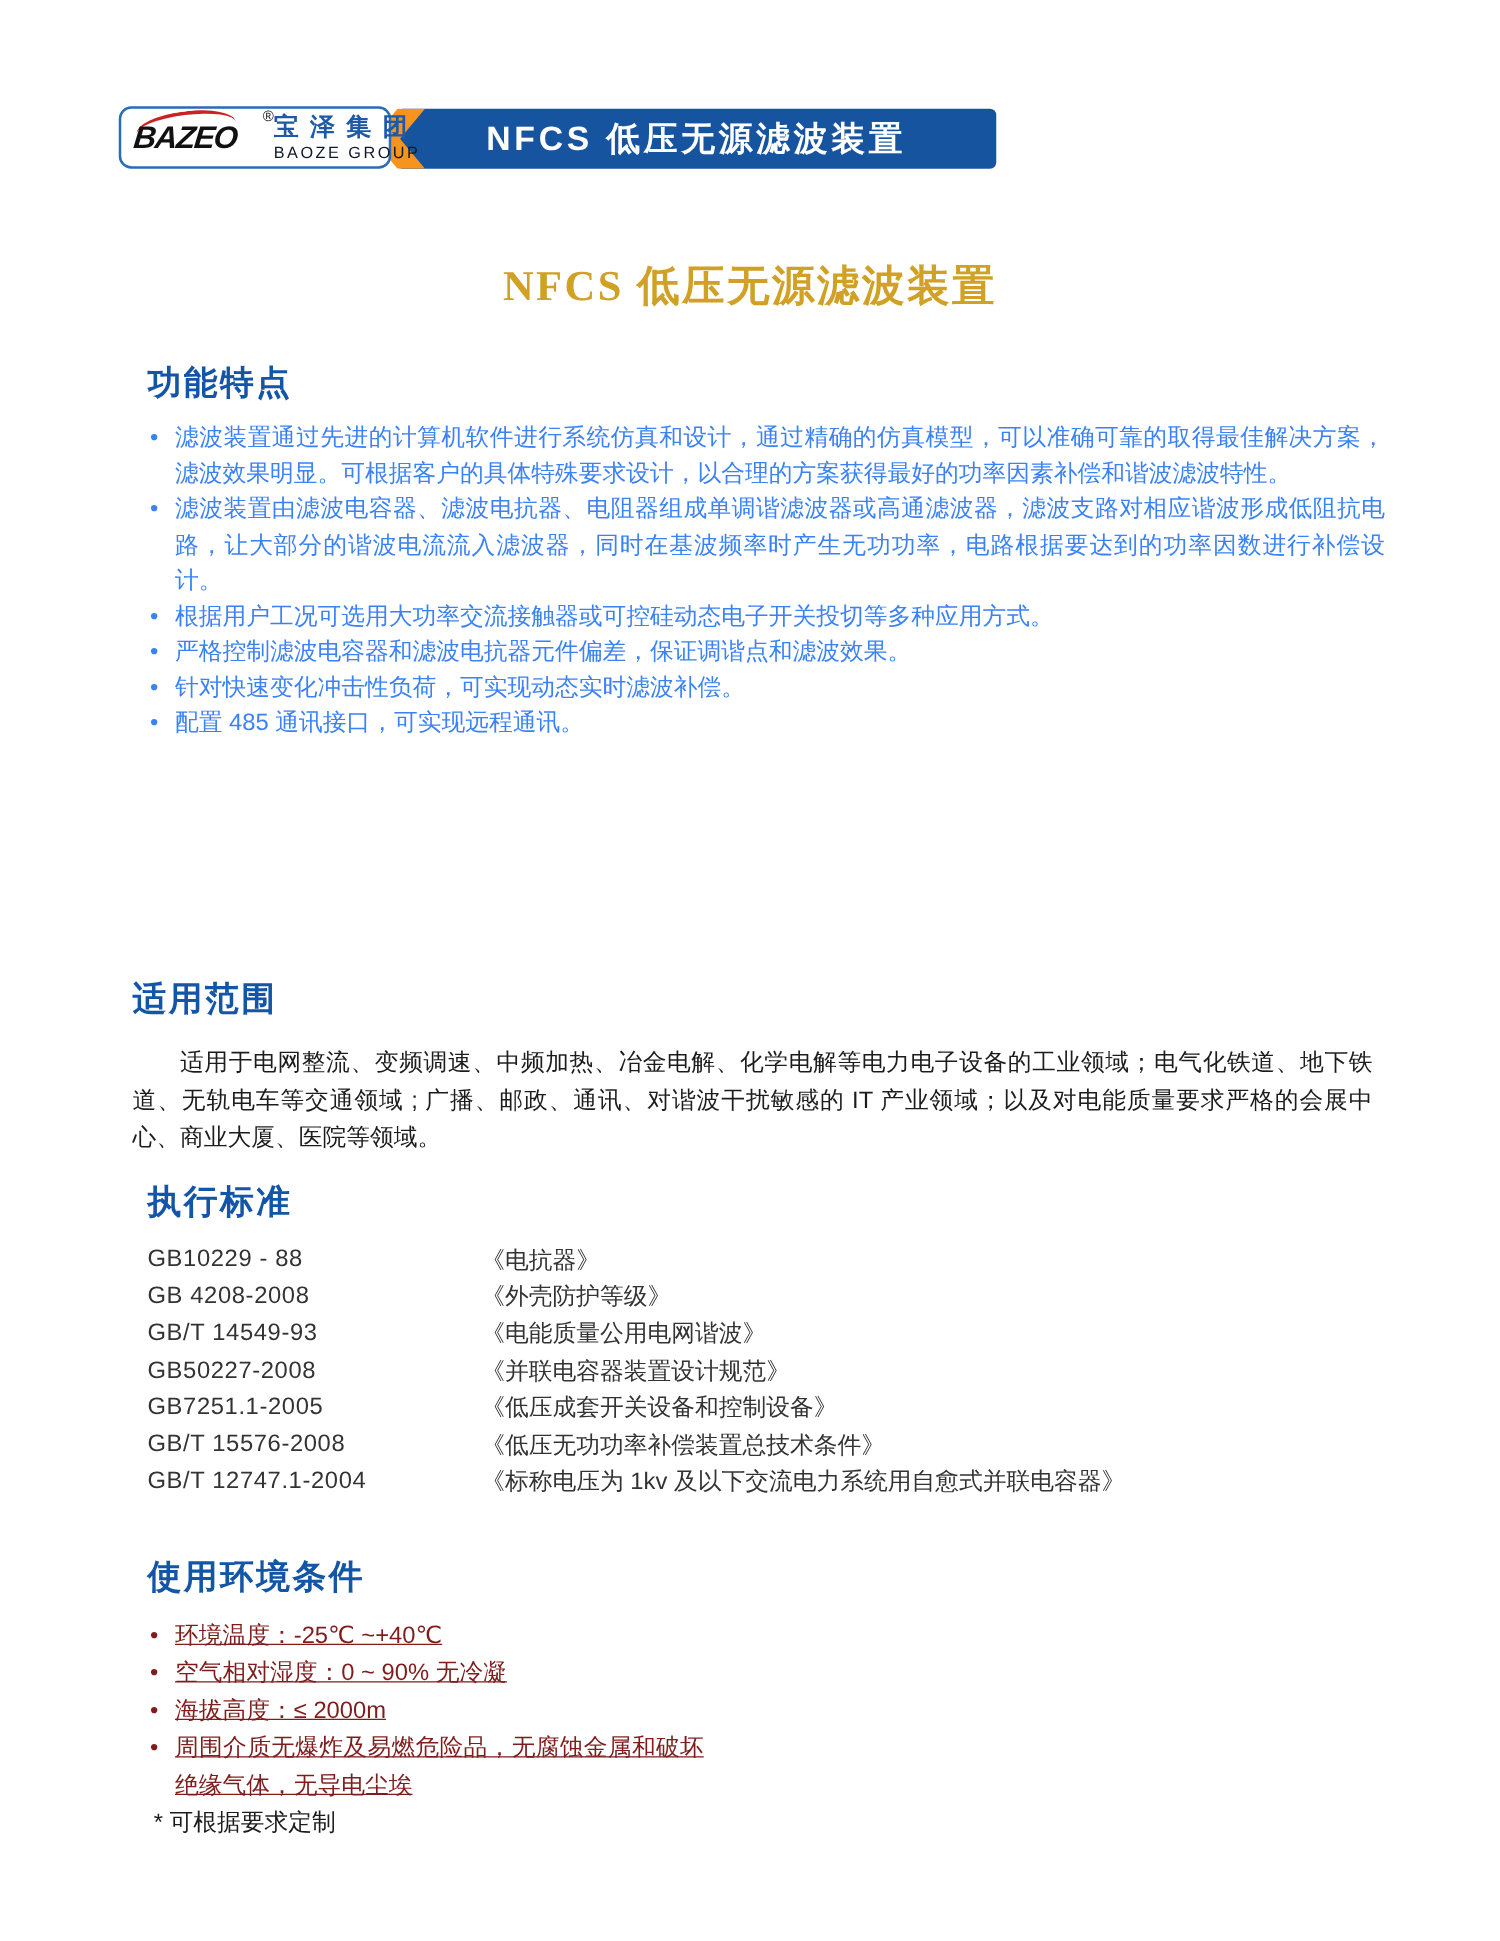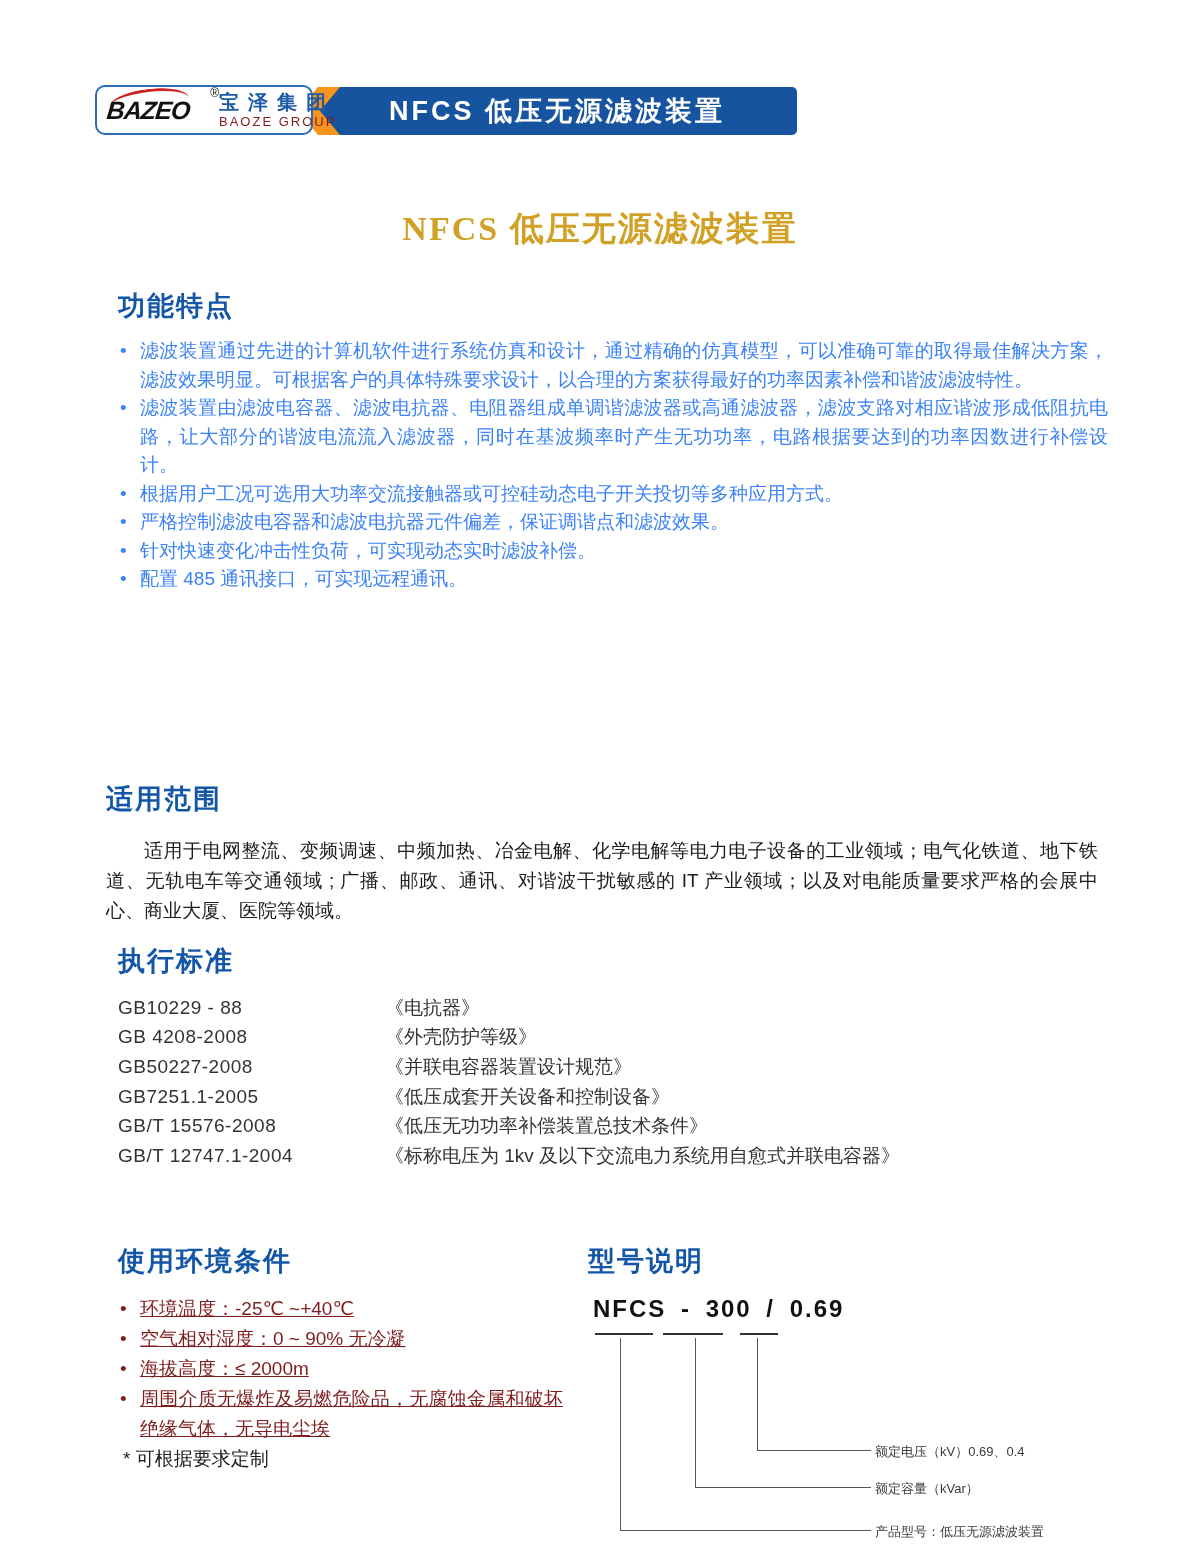--- a/index.html
+++ b/index.html
@@ -25,21 +25,21 @@
     font-style:italic;font-weight:bold;font-size:25px;letter-spacing:-1px;color:#111111;
     display:inline-block;transform:skewX(-6deg);
   }
   .swoosh{
     position:absolute;left:2px;top:-7px;width:80px;height:24px;
     border-top:3px solid #CC2222;border-radius:50%;transform:rotate(-7deg);pointer-events:none;
   }
   .rmark{position:absolute;right:-8px;top:-10px;font-size:12px;color:#111111;}
   .logo-names{flex:1;line-height:1.1;white-space:nowrap;}
   .logo-names .cn{color:#1E5AA8;font-weight:bold;font-size:20px;letter-spacing:9px;}
-  .logo-names .en{color:#7f1d1d;font-size:13px;letter-spacing:2px;margin-top:2px;}
+  .logo-names .en{color:#0f172a;font-size:13px;letter-spacing:2px;margin-top:2px;}
   
   .gold-title{
     position:absolute;left:0;top:206px;width:100%;margin:0;text-align:center;
     font-family:"Liberation Serif","DejaVu Serif",serif;font-weight:bold;
     font-size:34px;color:#D0A125;letter-spacing:2px;
   }
   
   .sec-h{
     margin:0;font-size:27px;font-weight:bold;color:#1356A7;letter-spacing:2px;line-height:33px;
   }
@@ -142,20 +142,24 @@
 
     <div class="std-row">
         <span class="std-code">GB10229 - 88</span>
         <span class="std-title">《电抗器》</span>
       </div>
         <div class="std-row">
         <span class="std-code">GB 4208-2008</span>
         <span class="std-title">《外壳防护等级》</span>
       </div>
         <div class="std-row">
+        <span class="std-code">GB/T 14549-93</span>
+        <span class="std-title">《电能质量公用电网谐波》</span>
+      </div>
+        <div class="std-row">
         <span class="std-code">GB50227-2008</span>
         <span class="std-title">《并联电容器装置设计规范》</span>
       </div>
         <div class="std-row">
         <span class="std-code">GB7251.1-2005</span>
         <span class="std-title">《低压成套开关设备和控制设备》</span>
       </div>
         <div class="std-row">
         <span class="std-code">GB/T 15576-2008</span>
         <span class="std-title">《低压无功功率补偿装置总技术条件》</span>
@@ -172,27 +176,14 @@
     <ul class="env-list">
 
     <li class="env-item">环境温度：-25℃ ~+40℃</li>
         <li class="env-item">空气相对湿度：0 ~ 90% 无冷凝</li>
         <li class="env-item">海拔高度：≤ 2000m</li>
         <li class="env-item">周围介质无爆炸及易燃危险品，无腐蚀金属和破坏绝缘气体，无导电尘埃</li>
       </ul>
     <div class="env-note">* 可根据要求定制</div>
   </section>
 
-  <section class="model">
-    <h2 class="sec-h">型号说明</h2>
-    <div class="model-code">NFCS - 300 / 0.69</div>
-    <i class="u u1"></i>
-    <i class="u u2"></i>
-    <i class="u u3"></i>
-    <i class="elbow e1"></i>
-    <i class="elbow e2"></i>
-    <i class="elbow e3"></i>
-    <div class="mlabel l1">额定电压（kV）0.69、0.4</div>
-    <div class="mlabel l2">额定容量（kVar）</div>
-    <div class="mlabel l3">产品型号：低压无源滤波装置</div>
-  </section>
 
 </div>
 
 </body></html>

